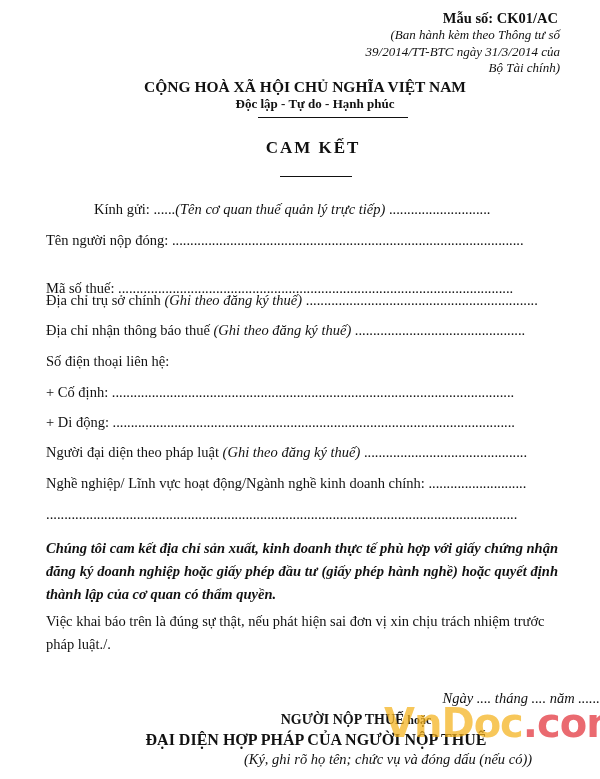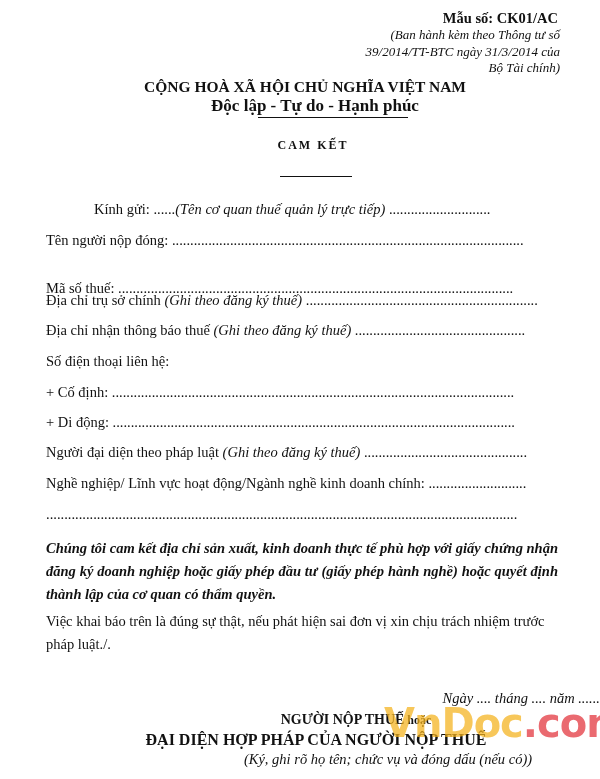--- a/index.html
+++ b/index.html
@@ -2,23 +2,23 @@
 <html><head>
 <meta charset="utf-8">
 <style>
   html, body { margin:0; padding:0; background:#ffffff; }
   body { width:600px; height:779px; position:relative; overflow:hidden;
          font-family:"Liberation Serif", "DejaVu Serif", serif; color:#111; }
   .abs { position:absolute; white-space:nowrap; }
   .form-code { right:42px; top:10px; font-weight:bold; font-size:14.5px; }
   .issued { right:40px; top:27px; width:200px; text-align:right; font-style:italic; font-size:13px; line-height:16.5px; white-space:normal; }
   .nation { left:0; width:600px; text-align:center; top:78px; font-weight:bold; font-size:15.5px; padding-left:10px; box-sizing:border-box; }
-  .motto { left:0; width:600px; text-align:center; top:96px; font-weight:bold; font-size:17px; padding-left:30px; box-sizing:border-box; }
+  .motto { left:0; width:600px; text-align:center; top:96px; font-weight:bold; font-size:13px; padding-left:30px; box-sizing:border-box; }
   .motto-line { left:258px; top:117px; width:150px; height:0; border-top:1.2px solid #111; }
-  .title { left:0; width:600px; text-align:center; top:138px; font-weight:bold; font-size:12px; letter-spacing:2px; padding-left:26px; box-sizing:border-box; }
+  .title { left:0; width:600px; text-align:center; top:138px; font-weight:bold; font-size:17px; letter-spacing:2px; padding-left:26px; box-sizing:border-box; }
   .title-line { left:280px; top:176px; width:72px; height:0; border-top:1.2px solid #111; }
   .field { font-size:14.5px; }
   .field i { font-style:italic; }
   .commit { left:46px; top:537px; width:512px; font-weight:bold; font-style:italic; font-size:14.5px; line-height:23px; white-space:normal; text-align:justify; }
   .decl { left:46px; top:610px; width:512px; font-size:14.5px; line-height:23px; white-space:normal; }
   .date { right:0px; top:690px; font-style:italic; font-size:14.5px; }
   .signer1 { left:0; width:600px; text-align:center; top:712px; font-weight:bold; font-size:14px; padding-left:112px; box-sizing:border-box; }
   .signer1 .small { font-size:12px; }
   .signer2 { left:0; width:520px; text-align:center; top:731px; font-weight:bold; font-size:16px; padding-left:112px; box-sizing:border-box; }
   .signer3 { left:0; width:600px; text-align:center; top:751px; font-style:italic; font-size:14.5px; padding-left:176px; box-sizing:border-box; }

